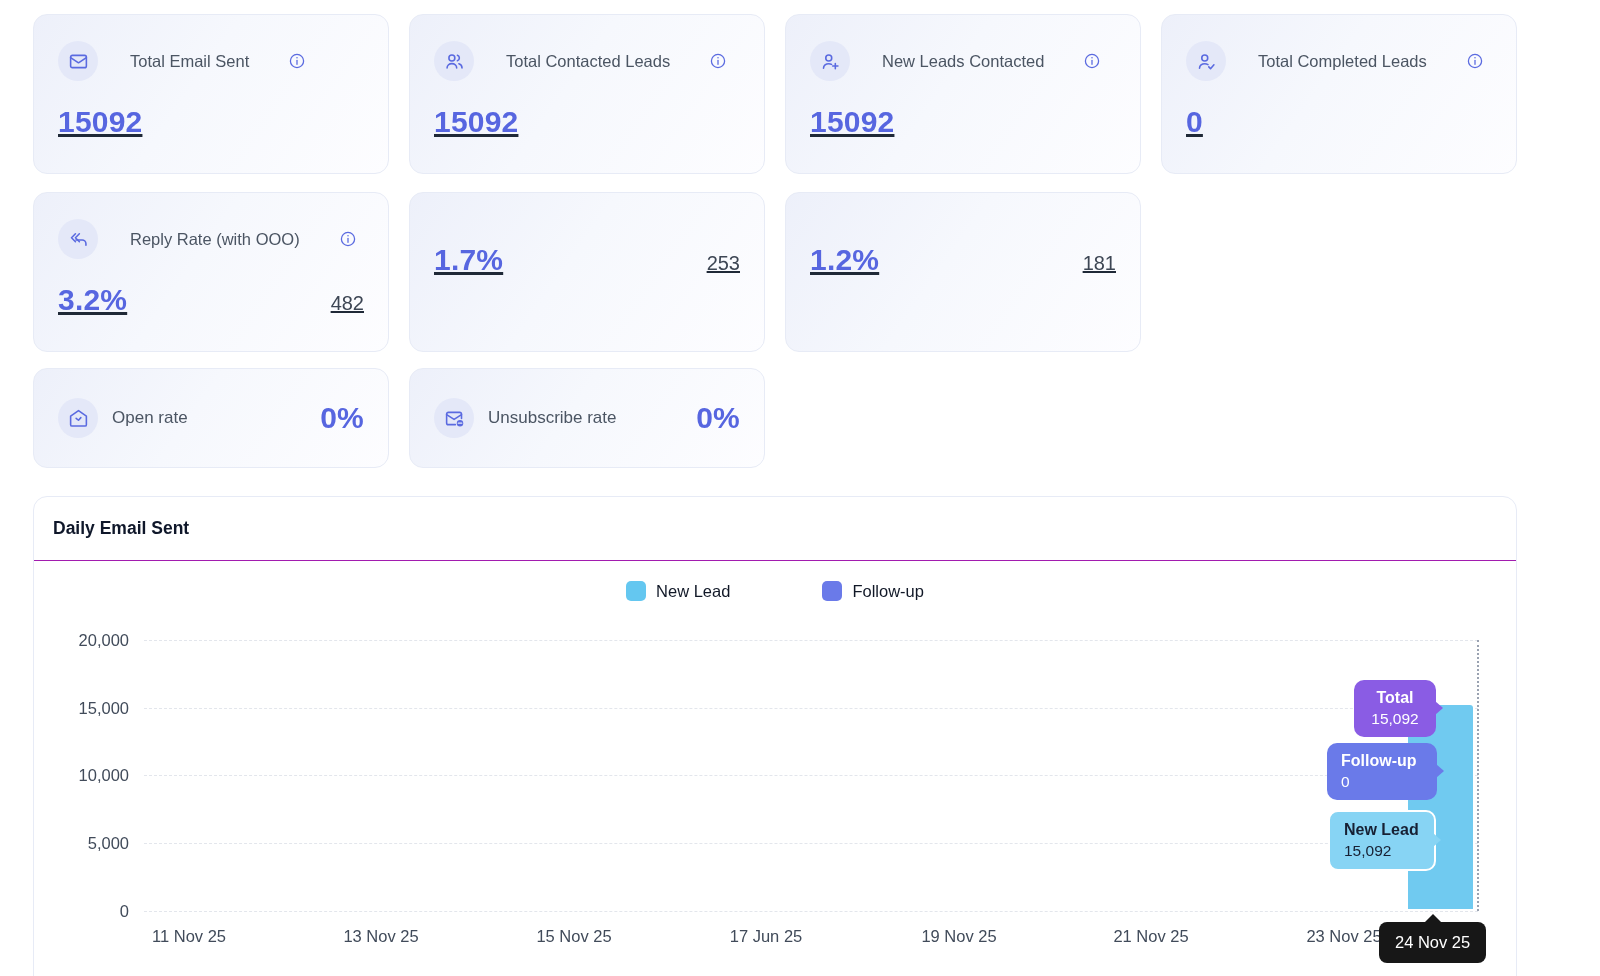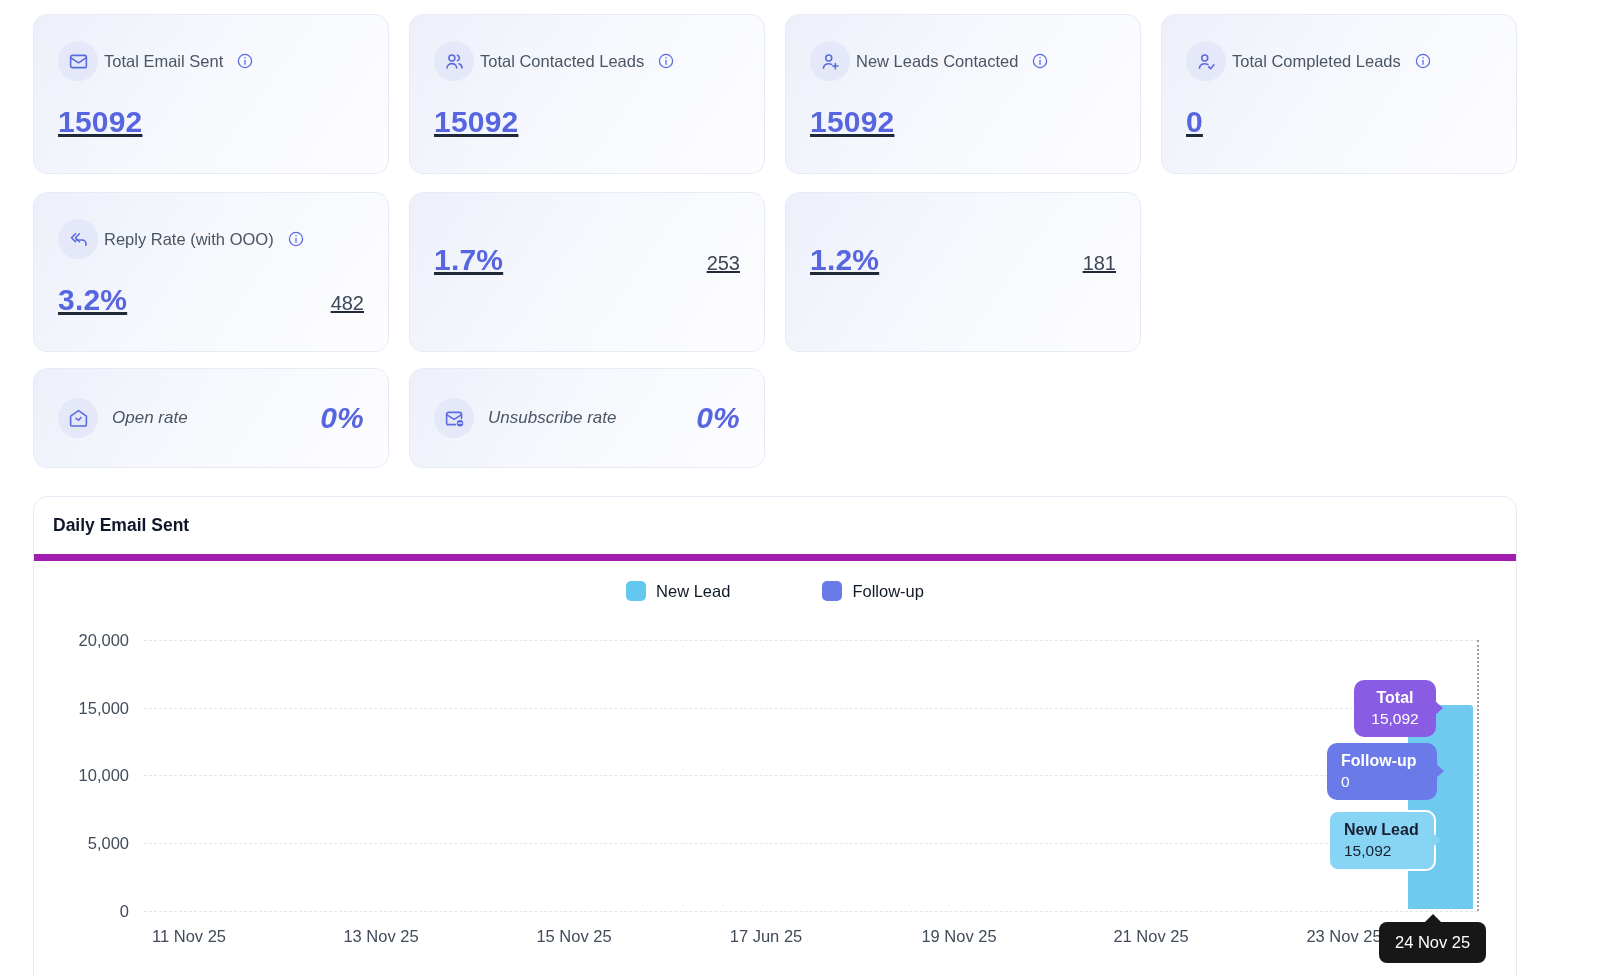--- a/index.html
+++ b/index.html
@@ -7,42 +7,42 @@
     font-family:"Liberation Sans", sans-serif; color:#1f2937; }
 
   .content { margin:14px 83px 0 33px; width:1484px; }
 
   .cards-grid { display:grid; grid-template-columns:repeat(4,1fr); gap:18px 20px; }
   .card {
     border:1px solid #e7ebf6; border-radius:14px;
     background:linear-gradient(125deg,#edf0fa 0%,#f6f8fd 45%,#fdfdff 100%);
     padding:26px 24px 24px; height:160px; position:relative;
   }
-  .card-header { display:flex; align-items:center; gap:6px; }
+  .card-header { display:flex; align-items:center; gap:32px; }
   .icon-circle {
     width:40px; height:40px; border-radius:50%; background:#e4e8f8;
     display:flex; align-items:center; justify-content:center; flex:none; color:#5a6ae0;
   }
   .icon-circle svg { width:21px; height:21px; }
   .card-label { font-size:16.5px; color:#4b5563; }
   .info-icon { color:#5a6ae0; display:inline-flex; margin-left:7px; }
   .info-icon svg { width:18px; height:18px; }
   .header-right { margin-left:auto; font-size:19px; font-weight:600; color:#5766e0; }
   .value-row { display:flex; align-items:baseline; margin-top:24px;text-decoration:underline; }
   .big-value { font-size:30px; font-weight:700; color:#5766e0; letter-spacing:.2px; }
   .sub-count { margin-left:auto; font-size:20px; color:#3d4654; }
 
-  .cards-grid.short .card { height:100px; padding:0 24px; display:flex; align-items:center;font-style:italic; }
+  .cards-grid.short .card { height:100px; padding:0 24px; display:flex; align-items:center; }
   .cards-grid.short .card-label { font-size:17px; }
   .cards-grid.short .big-value { margin-left:auto; }
 
   .chart-card { margin-top:28px; border:1px solid #e7ebf6; border-radius:14px;
     background:#ffffff; height:545px; position:relative; }
   .chart-title-bar { height:64px; display:flex; align-items:center; padding-left:19px;
-    border-bottom:7px solid #a21caf; }
+    border-bottom:1px solid #a21caf; }
   .chart-title { font-size:17.5px; font-weight:700; color:#0f172a; }
 
   .legend { position:absolute; left:0; top:84px; width:100%;
     display:flex; justify-content:center; gap:92px; }
   .legend-item { display:flex; align-items:center; gap:10px; cursor:pointer; }
   .legend-swatch { width:20px; height:20px; border-radius:5px; }
   .legend-label { font-size:16.5px; color:#111827; }
 
   .gridline { position:absolute; left:110px; width:1334px; border-top:1px dashed #e3e6ec; }
   .ytick { position:absolute; width:95px; text-align:right; font-size:16.5px; color:#414b5a;

